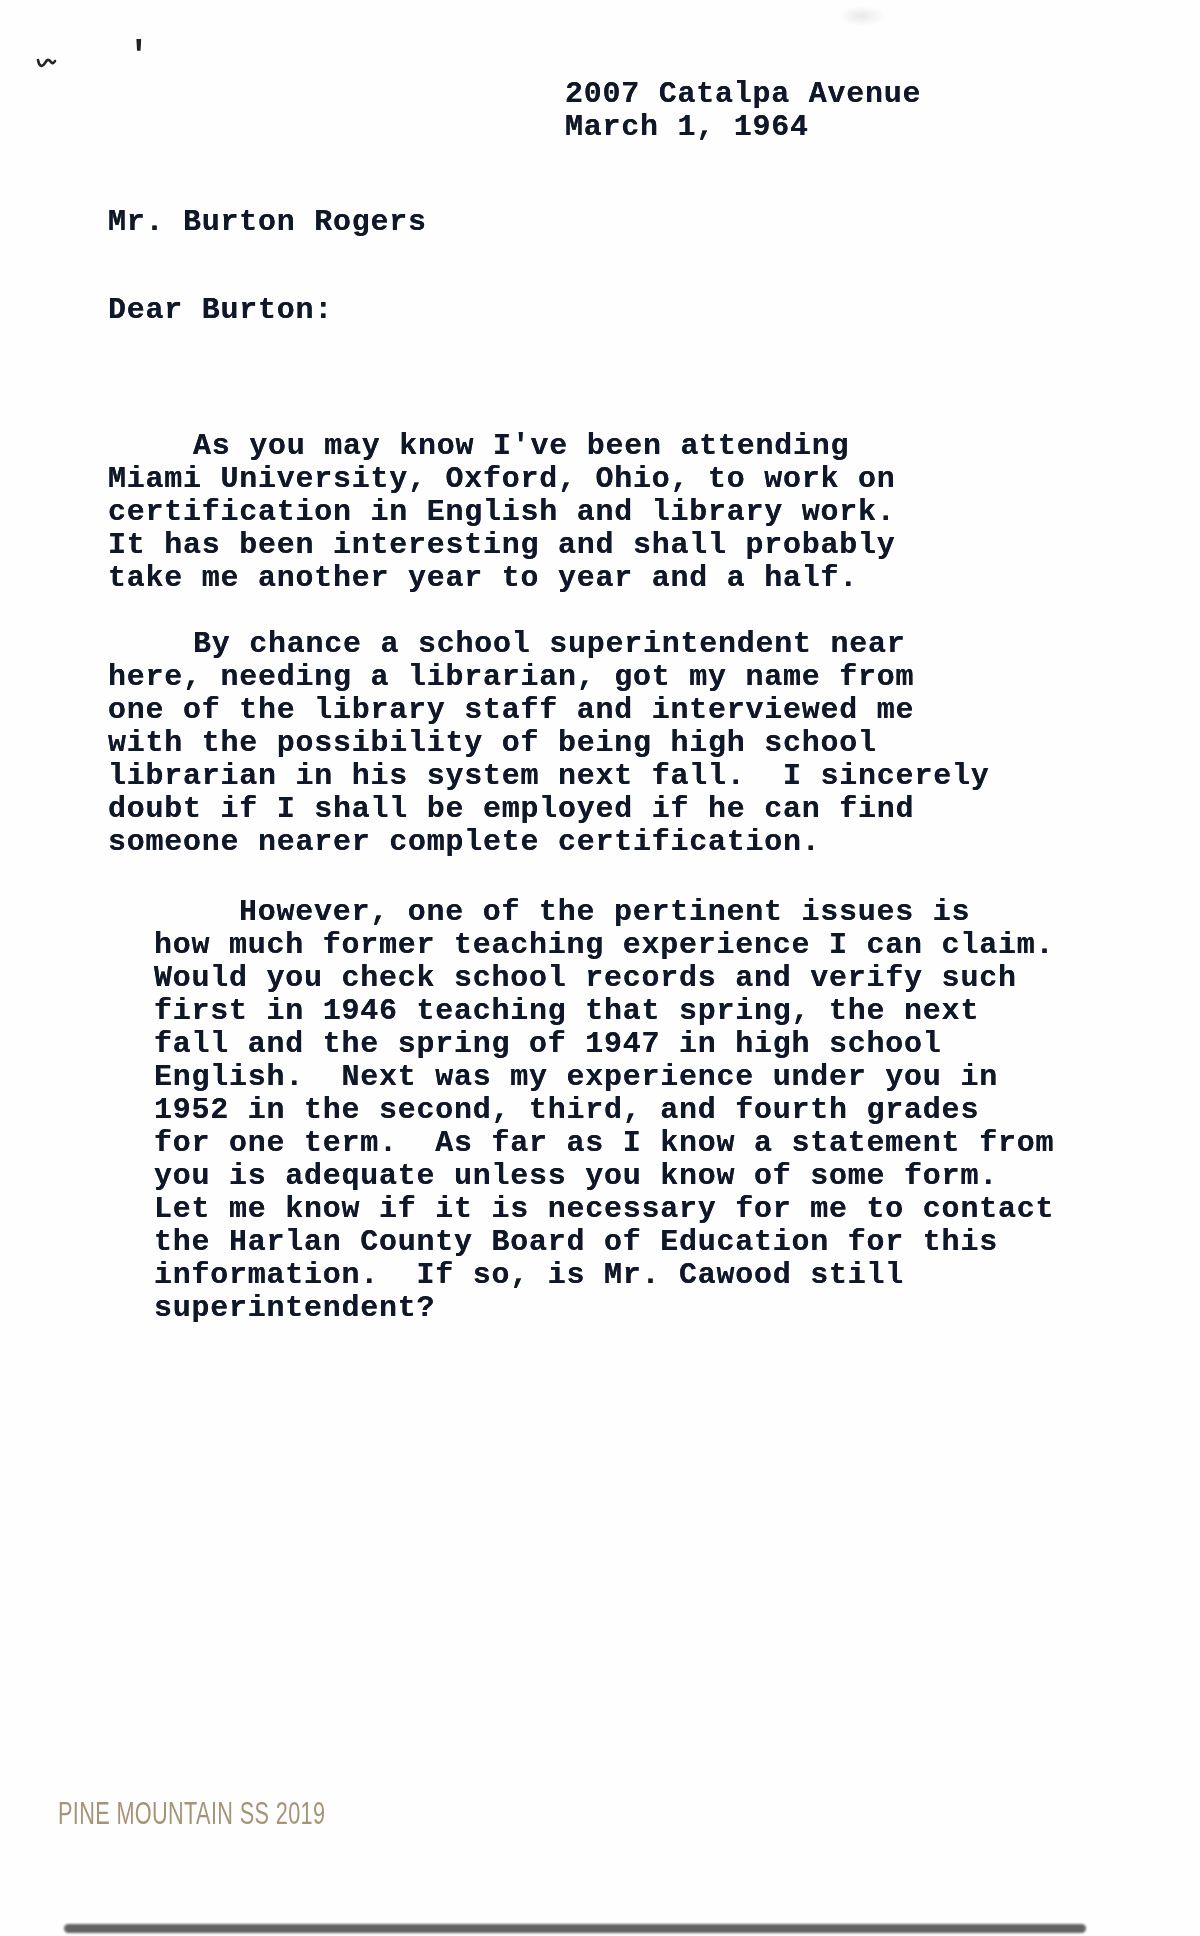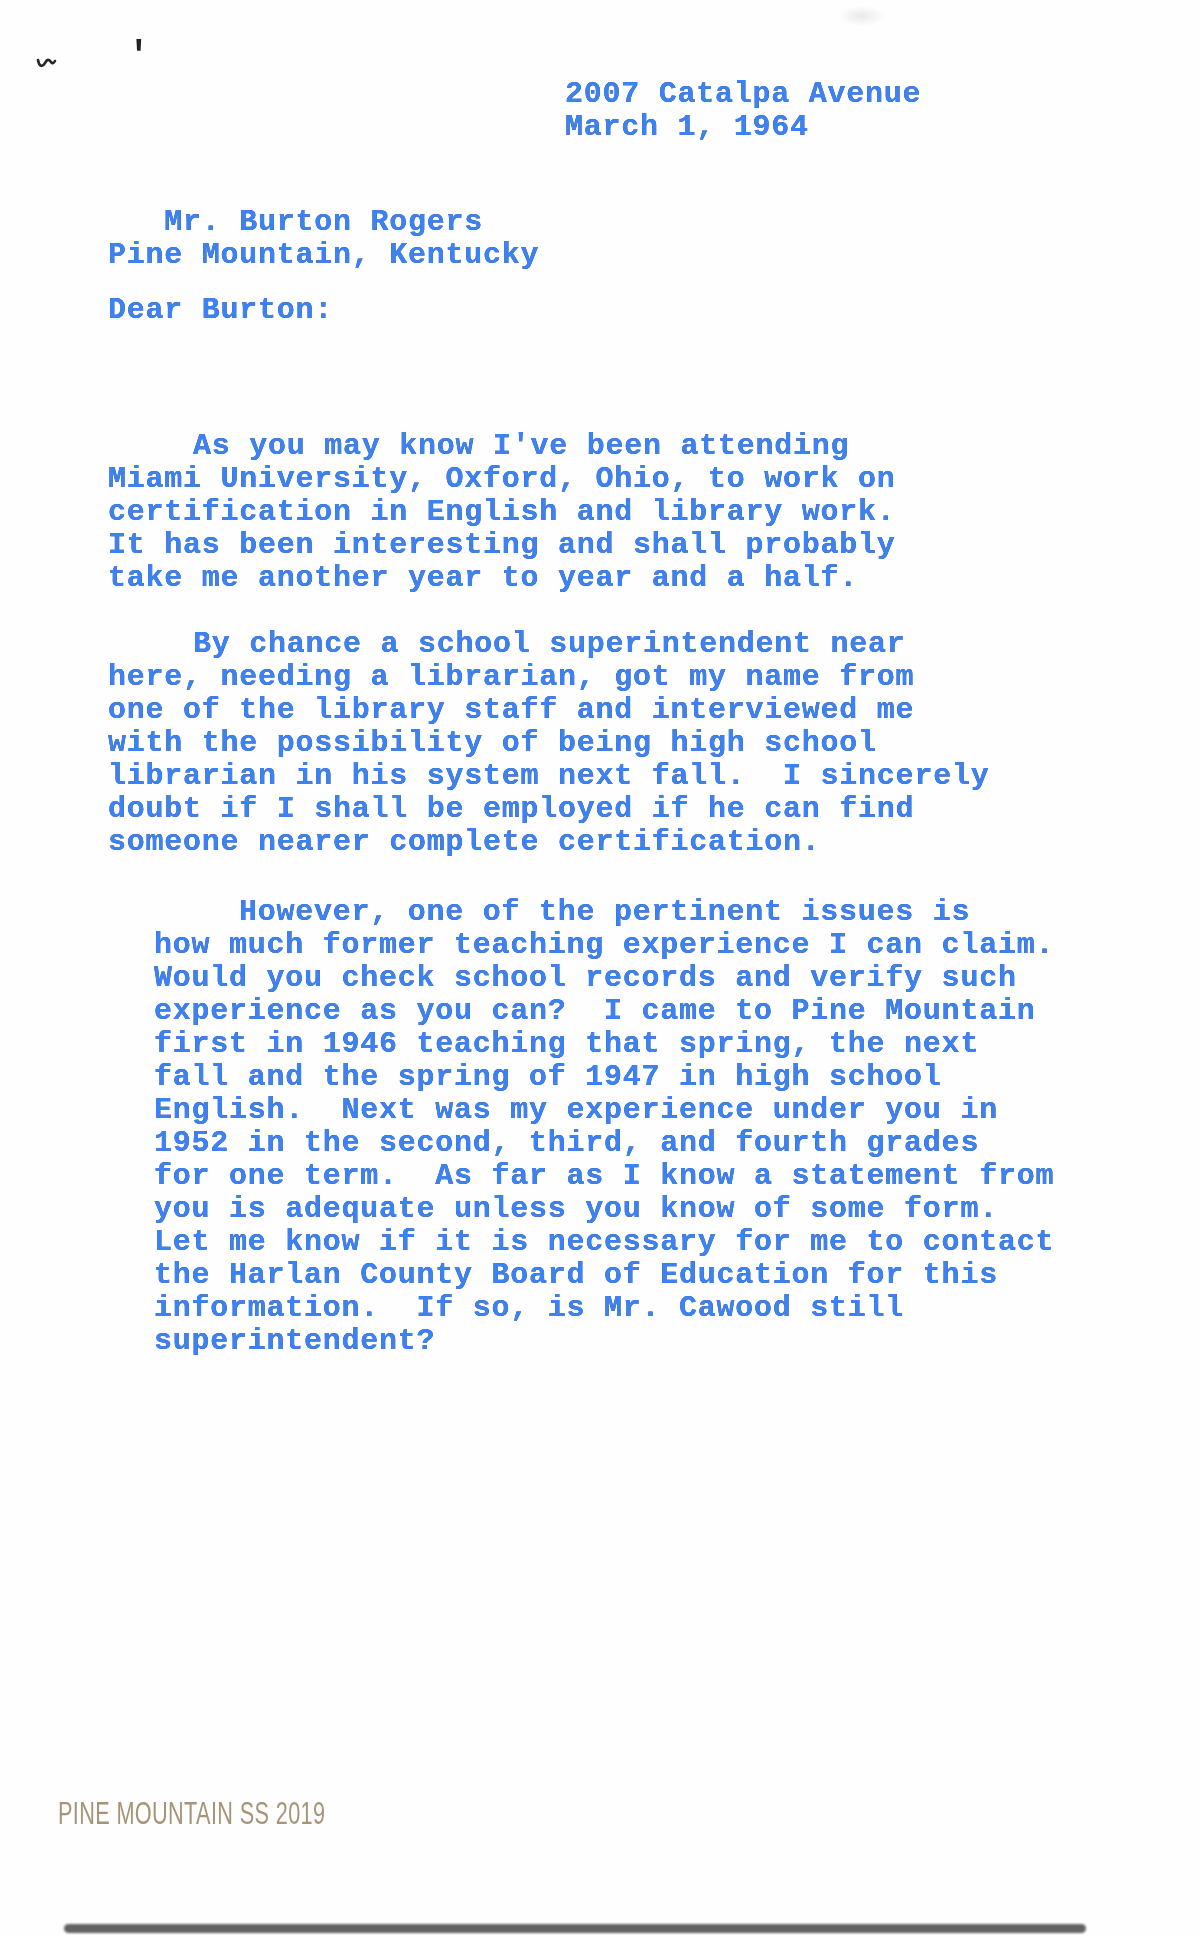--- a/index.html
+++ b/index.html
@@ -7,21 +7,21 @@
     width:1200px; height:1936px; position:relative;
     background:#ffffff; overflow:hidden;
     font-family:"Liberation Mono","DejaVu Sans Mono",monospace;
   }
   .page {
     position:absolute; inset:0; background:#fefefe;
   }
   .typed {
     font-family:"Liberation Mono","DejaVu Sans Mono",monospace;
     font-size:30px; line-height:33px; font-weight:700;
-    letter-spacing:0.75px; color:#3b82f6;
+    letter-spacing:0.75px; color:#0f172a;
     text-shadow:0 0 0.6px rgba(20,20,20,0.85);
   }
   .line { white-space:pre; }
   .line.first { text-indent:85px; }
 
   .return-address { position:absolute; left:565px; top:78px; }
   .recipient      { position:absolute; left:108px; top:206px;text-align:center; }
   .salutation     { position:absolute; left:108px; top:294px; }
   .para-1         { position:absolute; left:108px; top:430px; }
   .para-2         { position:absolute; left:108px; top:628px; }
@@ -67,21 +67,20 @@
 
   <span class="top-smudge"></span>
 
   <div class="return-address typed">
     <div class="line">2007 Catalpa Avenue</div>
     <div class="line">March 1, 1964</div>
   </div>
 
   <div class="recipient typed">
     <div class="line">Mr. Burton Rogers</div>
-    <div class="line">Pine Mountain, Kentucky</div>
   </div>
 
   <div class="salutation typed">Dear Burton:</div>
 
   <div class="para-1 typed">
       <div class="line first">As you may know I've been attending</div>
       <div class="line">Miami University, Oxford, Ohio, to work on</div>
       <div class="line">certification in English and library work.</div>
       <div class="line">It has been interesting and shall probably</div>
       <div class="line">take me another year to year and a half.</div>
@@ -92,21 +91,20 @@
       <div class="line">one of the library staff and interviewed me</div>
       <div class="line">with the possibility of being high school</div>
       <div class="line">librarian in his system next fall.  I sincerely</div>
       <div class="line">doubt if I shall be employed if he can find</div>
       <div class="line">someone nearer complete certification.</div>
     </div>
   <div class="para-3 typed">
       <div class="line first">However, one of the pertinent issues is</div>
       <div class="line">how much former teaching experience I can claim.</div>
       <div class="line">Would you check school records and verify such</div>
-      <div class="line">experience as you can?  I came to Pine Mountain</div>
       <div class="line">first in 1946 teaching that spring, the next</div>
       <div class="line">fall and the spring of 1947 in high school</div>
       <div class="line">English.  Next was my experience under you in</div>
       <div class="line">1952 in the second, third, and fourth grades</div>
       <div class="line">for one term.  As far as I know a statement from</div>
       <div class="line">you is adequate unless you know of some form.</div>
       <div class="line">Let me know if it is necessary for me to contact</div>
       <div class="line">the Harlan County Board of Education for this</div>
       <div class="line">information.  If so, is Mr. Cawood still</div>
       <div class="line">superintendent?</div>

